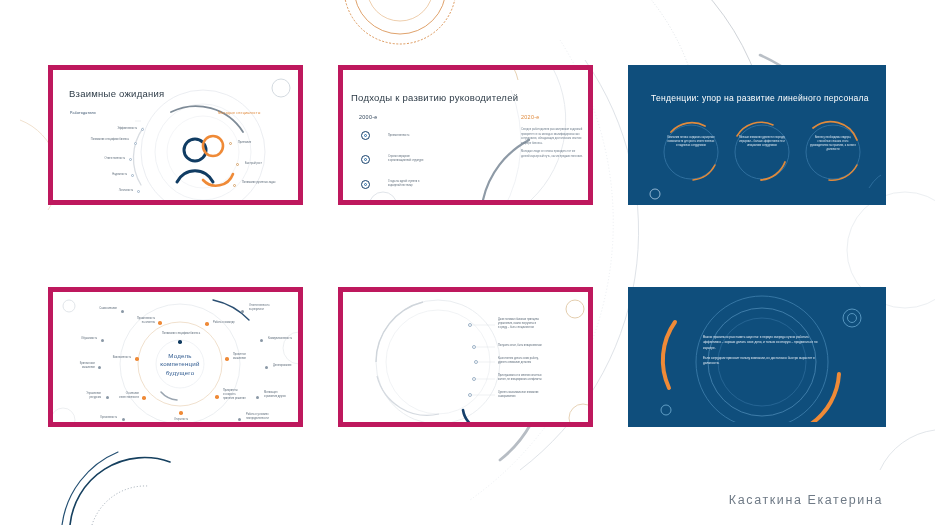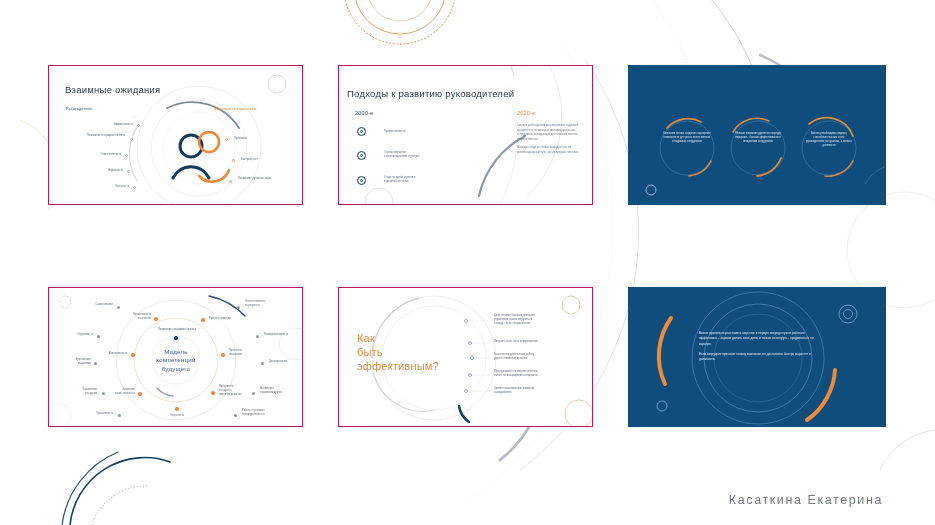--- a/index.html
+++ b/index.html
@@ -12,21 +12,21 @@
   #stage { position: relative; width: 935px; height: 525px; background:#fff; }
 
   
   .bg { position:absolute; inset:0; pointer-events:none; z-index:0; }
   .bg svg { position:absolute; overflow:visible; }
 
   
   .slide {
     position: absolute;
     background: #ffffff;
-    border: 1px solid #be185d;
+    border: 5px solid #be185d;
     overflow: hidden;
     z-index: 2;
   }
   .slide.dark { background: #0f4e7c; border-color:#0f4e7c; }
   .slide-inner { position:absolute; inset:0; }
   .sv { position:absolute; inset:0; overflow:visible; }
 
   
   .s-title {
     position:absolute;
@@ -211,20 +211,21 @@
         <path d="M152 92 A 28 28 0 0 1 128 110" fill="none" stroke="#e08a3c" stroke-width="1.8" stroke-linecap="round"></path>
 
         <circle cx="200" cy="82" r="27" fill="none" stroke="#2f6f9e" stroke-width="1"></circle>
         <path d="M180 58 A 28 28 0 0 1 224 70" fill="none" stroke="#e08a3c" stroke-width="1.8" stroke-linecap="round"></path>
         <path d="M224 95 A 28 28 0 0 1 196 110" fill="none" stroke="#e08a3c" stroke-width="1.6" stroke-linecap="round"></path>
 
         <circle cx="22" cy="124" r="5" fill="none" stroke="#9fc0da" stroke-width="0.9"></circle>
         <path d="M236 118 A 40 40 0 0 1 258 100" fill="none" stroke="#2f6f9e" stroke-width="0.9"></path>
       </svg>
 
+      <div class="s-title" style="left:18px; top:23px; font-size:8.6px;">Тенденции: упор на развитие линейного персонала</div>
 
       <div class="micro w c" style="left:34px; top:66px; width:48px;">Компании готовы создавать карьерные возможности для роста ответственных и надежных сотрудников</div>
       <div class="micro w c" style="left:105px; top:66px; width:48px;">Меньше внимания уделяется порядку иерархии – больше эффективности и инициативе сотрудников</div>
       <div class="micro w c" style="left:176px; top:66px; width:48px;">Бизнесу необходимы лидеры, способные сначала стать руководителем на практике, а затем в должности</div>
     </div>
   </div>
 
   <div class="slide" style="left:48px; top:287px; width:255px; height:140px;">
     <div class="slide-inner">
       <svg class="sv" width="255" height="140" viewBox="0 0 255 140">
@@ -319,23 +320,20 @@
         <circle cx="232" cy="17" r="9" fill="none" stroke="#e0c7a4" stroke-width="0.9"></circle>
         <circle cx="240" cy="126" r="14" fill="none" stroke="#e4cdae" stroke-width="0.9"></circle>
 
         <line x1="128" y1="33" x2="152" y2="33" stroke="#dfe3e7" stroke-width="0.5"></line>
         <line x1="132" y1="55" x2="152" y2="55" stroke="#dfe3e7" stroke-width="0.5"></line>
         <line x1="134" y1="70" x2="152" y2="70" stroke="#dfe3e7" stroke-width="0.5"></line>
         <line x1="132" y1="87" x2="152" y2="87" stroke="#dfe3e7" stroke-width="0.5"></line>
         <line x1="128" y1="103" x2="152" y2="103" stroke="#dfe3e7" stroke-width="0.5"></line>
       </svg>
 
-      <div class="big-q" style="left:18px; top:44px; width:120px; white-space:pre-line;">Как
-быть
-эффективным?</div>
 
       <div class="dot hollow-b" style="left:125px; top:31px; width:4px; height:4px;"></div>
       <div class="micro" style="left:155px; top:26px; width:92px; white-space:pre-line;">Даже понимая базовые принципы
 управления, важно погрузиться
 в среду – быть специалистом</div>
 
       <div class="dot hollow-b" style="left:129px; top:53px; width:4px; height:4px;"></div>
       <div class="micro" style="left:155px; top:52px; width:92px;">Получить опыт, быть инициативным</div>
 
       <div class="dot hollow-b" style="left:131px; top:68px; width:4px; height:4px;"></div>

